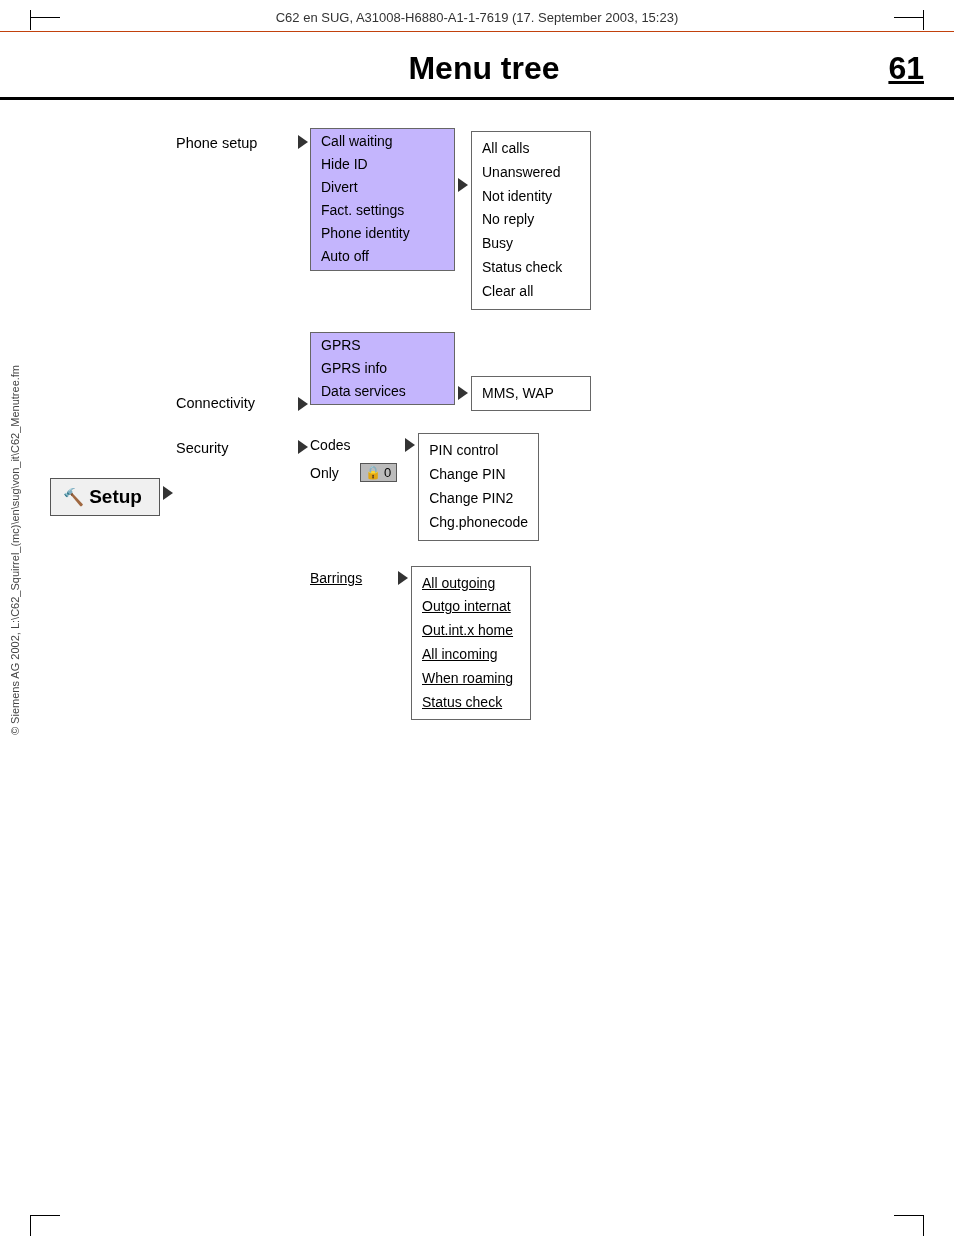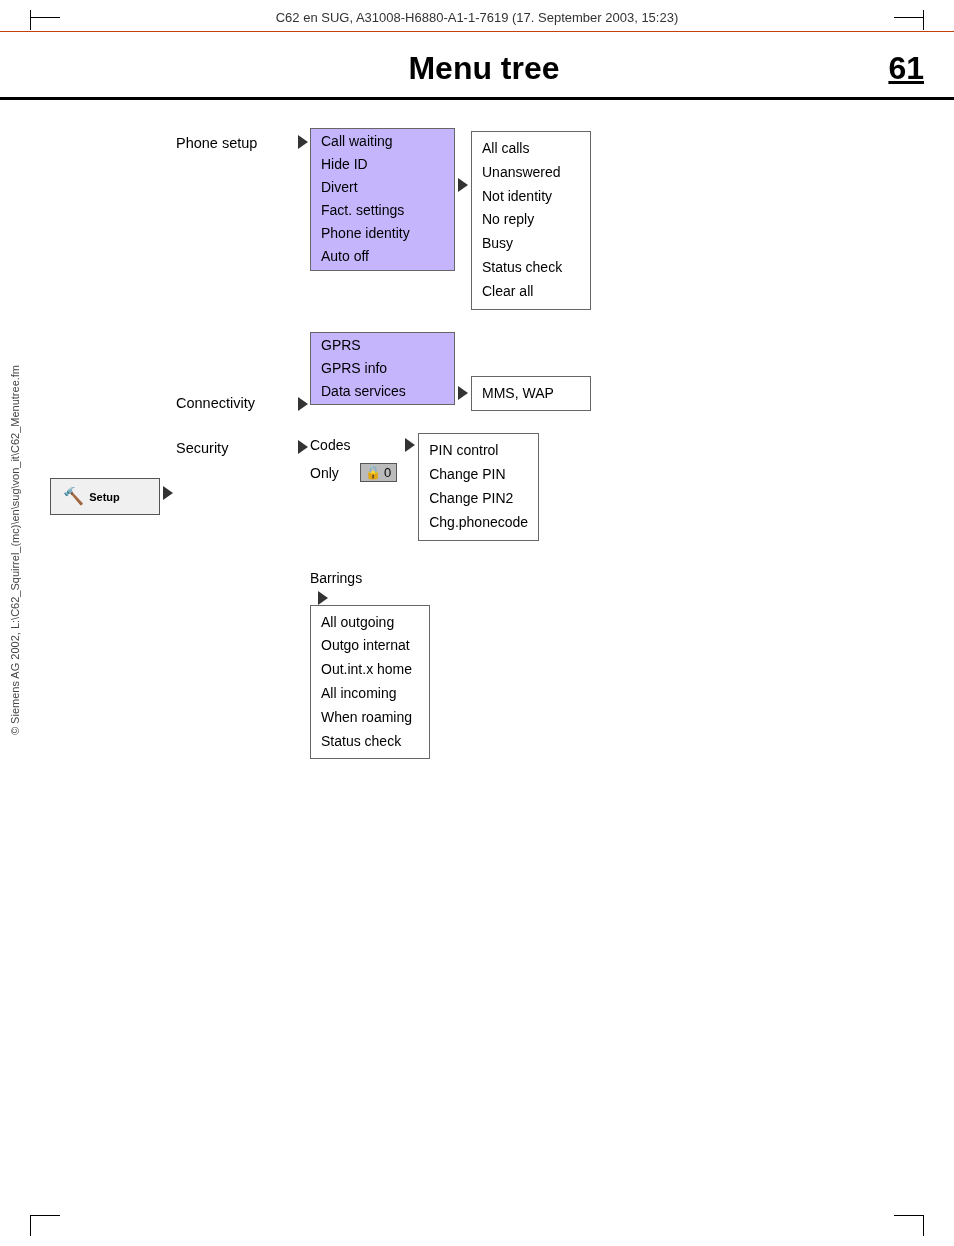--- a/index.html
+++ b/index.html
@@ -175,21 +175,21 @@
   <div class="rotated-text">© Siemens AG 2002, L:\C62_Squirrel_(mc)\en\sug\von_it\C62_Menutree.fm</div>
 </div>
 
 <div style="padding: 18px 20px 20px 50px; position: relative;">
 
   <div style="display: flex; flex-direction: row; align-items: flex-start; gap: 0;">
 
     <div style="display: flex; align-items: flex-start; padding-top: 360px;">
       <div style="border: 1.5px solid #555; padding: 7px 12px; display: flex; align-items: center; gap: 5px; background: #f0f0f0; min-width: 110px;">
         <span style="font-size:17px;">🔨</span>
-        <span style="font-weight:bold; font-size:11px;">Setup</span>
+        <span style="font-weight:bold; font-size:19px;">Setup</span>
       </div>
 
       <div style="display:flex; align-items:center; padding-top: 8px; padding-left: 3px; padding-right: 3px;">
         <div style="width:0;height:0;border-top:7px solid transparent;border-bottom:7px solid transparent;border-left:10px solid #333;"></div>
       </div>
     </div>
 
     <div style="display: flex; flex-direction: column; gap: 0;">
 
       <div style="display:flex; flex-direction:row; align-items:flex-start; margin-bottom: 22px; margin-top: 10px;">
@@ -270,21 +270,21 @@
               <div style="width:0;height:0;border-top:7px solid transparent;border-bottom:7px solid transparent;border-left:10px solid #333;"></div>
             </div>
             <div class="l3-box">
               <div class="l3-item">PIN control</div>
               <div class="l3-item">Change PIN</div>
               <div class="l3-item">Change PIN2</div>
               <div class="l3-item">Chg.phonecode</div>
             </div>
           </div>
 
-          <div style="display:flex; flex-direction:column; align-items:flex-start;">
+          <div style="display:flex; align-items:flex-start;text-decoration:underline;">
             <div style="font-size:14px; padding: 4px 0 0 0; min-width:80px;">Barrings</div>
             <div style="display:flex; align-items:flex-start; padding-top: 5px; padding-left:8px; padding-right:3px;">
               <div style="width:0;height:0;border-top:7px solid transparent;border-bottom:7px solid transparent;border-left:10px solid #333;"></div>
             </div>
             <div class="l3-box">
               <div class="l3-item">All outgoing</div>
               <div class="l3-item">Outgo internat</div>
               <div class="l3-item">Out.int.x home</div>
               <div class="l3-item">All incoming</div>
               <div class="l3-item">When roaming</div>

